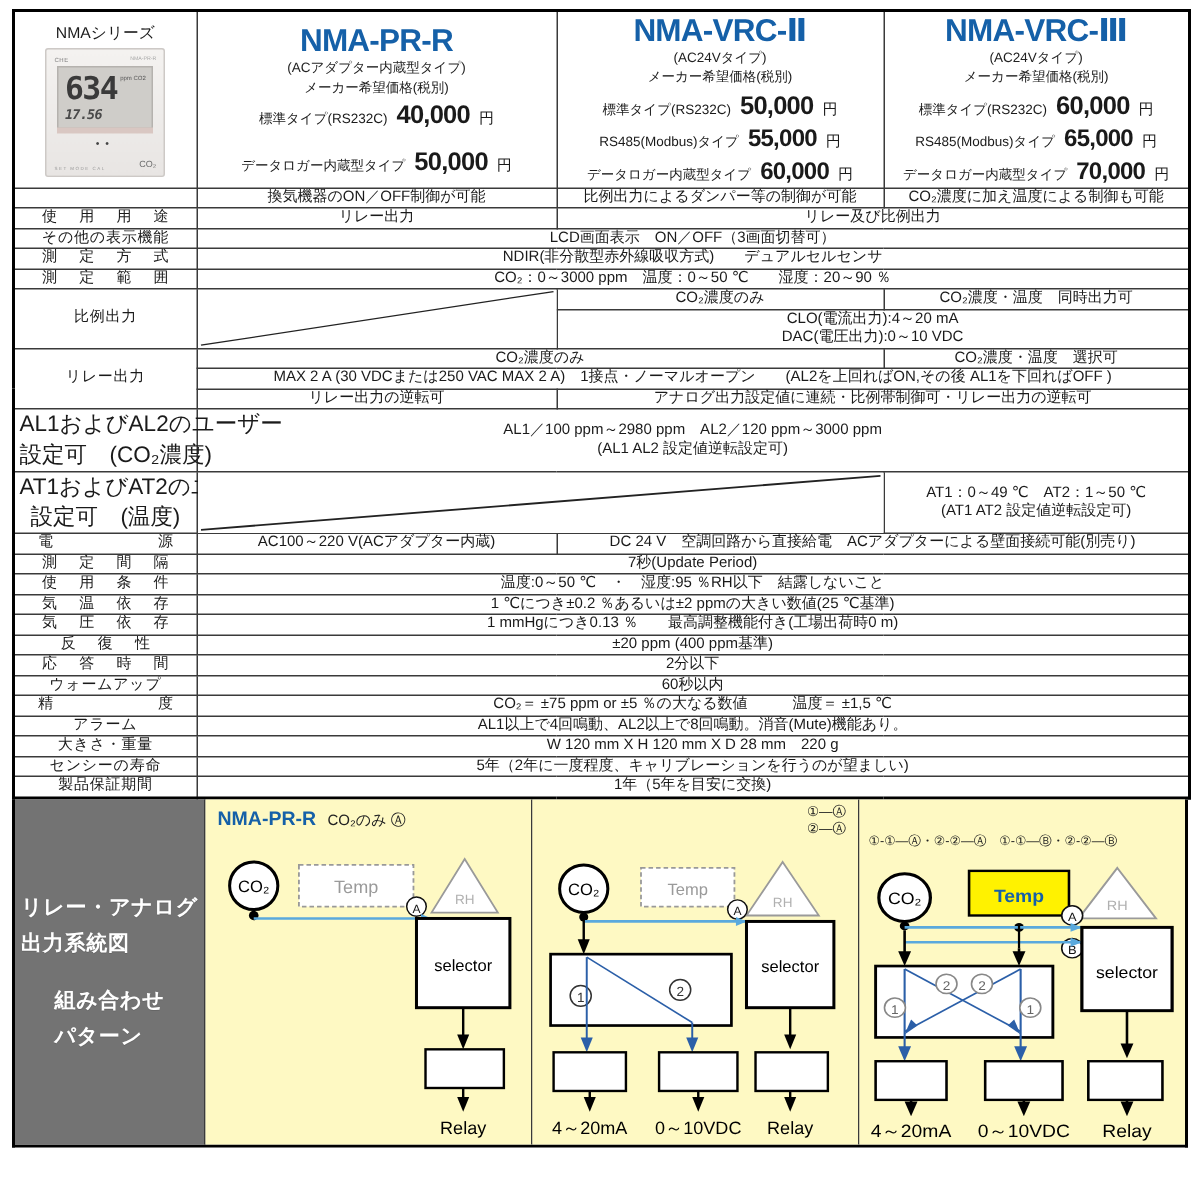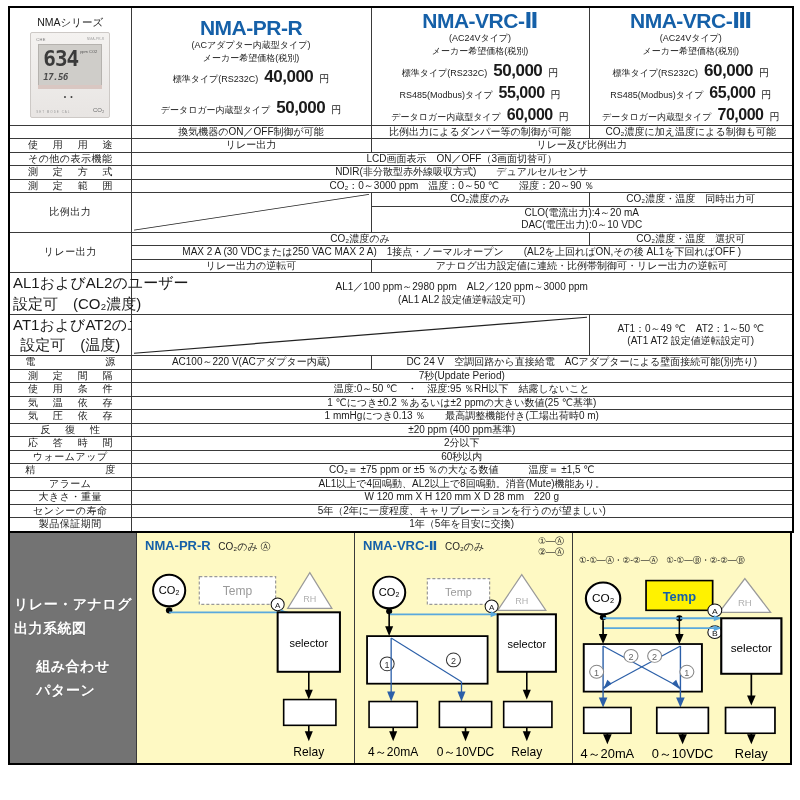--- a/index.html
+++ b/index.html
@@ -392,24 +392,20 @@
         <text class="srtext" x="171" y="225" font-size="12" text-anchor="middle" fill="#000">Relay</text>
       </svg>
       <span style="position:absolute;left:0;top:0;width:0;height:0;overflow:hidden">CO₂</span>
       <span style="position:absolute;left:0;top:0;width:0;height:0;overflow:hidden">Temp</span>
       <span style="position:absolute;left:0;top:0;width:0;height:0;overflow:hidden">RH</span>
       <span style="position:absolute;left:0;top:0;width:0;height:0;overflow:hidden">selector</span>
       <span style="position:absolute;left:0;top:0;width:0;height:0;overflow:hidden">Relay</span>
     </div>
 
     <div class="panel">
-      <div class="ptitle">
-        <span>NMA-VRC-Ⅱ</span>
-        <span class="small">CO₂のみ</span>
-      </div>
       <div class="pcodes" style="top:3px;right:8px;text-align:left">
         <div>①—Ⓐ</div>
         <div>②—Ⓐ</div>
       </div>
       <svg viewBox="0 0 216 232" preserveAspectRatio="none" aria-hidden="true">
         <circle cx="34" cy="60" r="16" fill="#fff" stroke="#000" stroke-width="2"></circle>
         <text class="srtext" x="34" y="64" font-size="11" text-anchor="middle" fill="#000">CO₂</text>
         <circle cx="34" cy="79" r="3" fill="#000"></circle>
         <rect x="72" y="46" width="62" height="26" fill="#fff" stroke="#999" stroke-width="1.2" stroke-dasharray="3,2"></rect>
         <text class="srtext" x="103" y="64" font-size="11" text-anchor="middle" fill="#9a9a9a">Temp</text>

